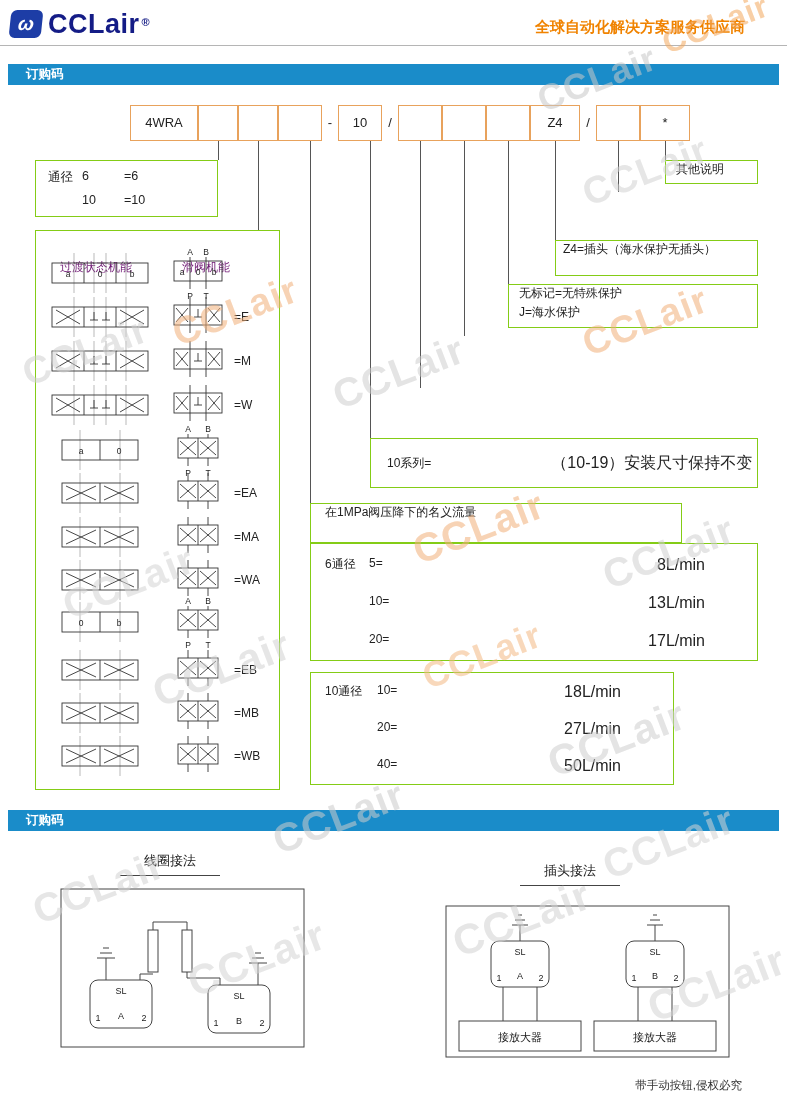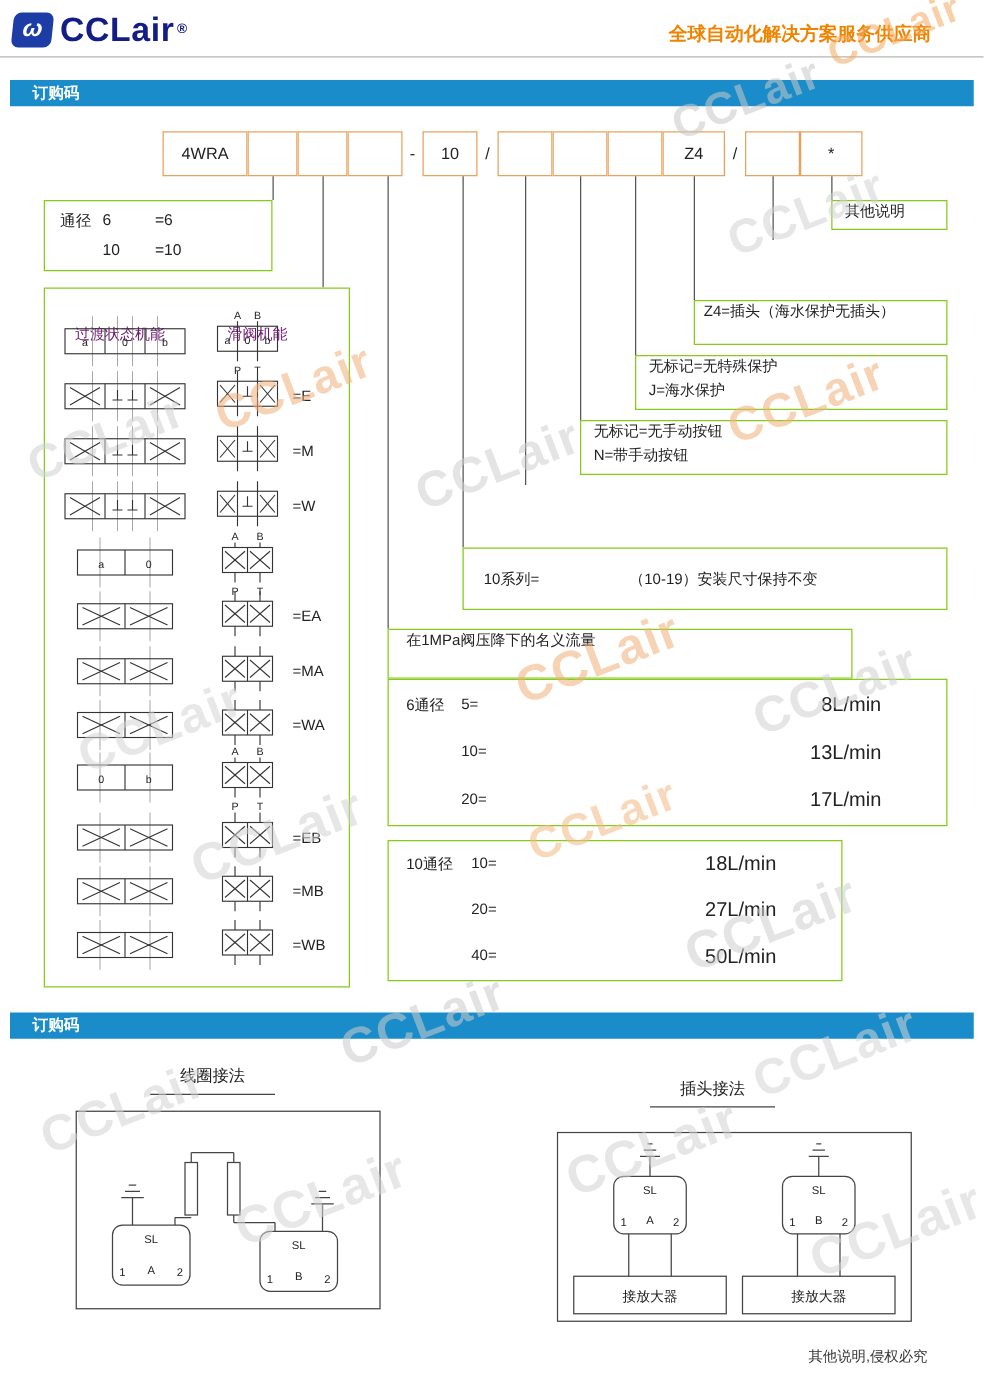--- a/index.html
+++ b/index.html
@@ -47,21 +47,21 @@
   .vglyph text{fill:#222;font-size:8.5px;font-family:"Liberation Sans",sans-serif}
 
   
   .flow-group{position:absolute;left:14px;font-size:12px}
   .flow-code{position:absolute;font-size:12px}
   .flow-val{position:absolute;right:52px;font-size:16px}
 
   
   .series-box{display:flex;align-items:center}
   .series-label{margin-left:16px;font-size:12px}
-  .series-note{margin-left:72px;font-size:12px}
+  .series-note{margin-left:120px;font-size:16px}
 
   
   .wtitle{position:absolute;width:100px;text-align:center;font-size:13px;color:#222;
           border-bottom:1px solid #444;padding-bottom:5px}
   .diagram{position:absolute}
   .diagram line,.diagram rect{stroke:#444;fill:none;stroke-width:1}
   .diagram text{fill:#222;font-size:9px;font-family:"Liberation Sans",sans-serif}
   .diagram .big{font-size:11px}
 
   .copyright{position:absolute;right:45px;top:1078px;font-size:11.5px;color:#333}
@@ -468,24 +468,20 @@
   <div class="obox ann" style="left:665px;top:160px;width:93px;height:24px">
     <div class="ann-line">其他说明</div>
   </div>
   <div class="obox ann" style="left:555px;top:240px;width:203px;height:36px;padding-left:7px">
     <div class="ann-line">Z4=插头（海水保护无插头）</div>
   </div>
   <div class="obox ann" style="left:508px;top:284px;width:250px;height:44px">
     <div class="ann-line">无标记=无特殊保护</div>
     <div class="ann-line">J=海水保护</div>
   </div>
-  <div class="obox ann" style="left:464px;top:336px;width:294px;height:44px">
-    <div class="ann-line">无标记=无手动按钮</div>
-    <div class="ann-line">N=带手动按钮</div>
-  </div>
   <div class="obox series-box" style="left:370px;top:438px;width:388px;height:50px">
     <span class="series-label">10系列=</span>
     <span class="series-note">（10-19）安装尺寸保持不变</span>
   </div>
 
   <div class="obox ann" style="left:310px;top:503px;width:372px;height:40px;padding-left:14px">
     <div class="ann-line">在1MPa阀压降下的名义流量</div>
   </div>
 
   <div class="obox" style="left:310px;top:543px;width:448px;height:118px">
@@ -577,21 +573,21 @@
       <line x1="208" y1="10" x2="212" y2="10"></line>
     <rect x="181" y="36" width="58" height="46" rx="8"></rect>
     <text x="210" y="50" text-anchor="middle">SL</text>
     <text x="189" y="76" text-anchor="middle">1</text>
     <text x="210" y="74" text-anchor="middle">B</text>
     <text x="231" y="76" text-anchor="middle">2</text>
     <line x1="193" y1="82" x2="193" y2="116"></line>
       <line x1="227" y1="82" x2="227" y2="116"></line>
   </svg>
 
-  <div class="copyright">其他说明,侵权必究</div>
+  <div class="copyright">带手动按钮,侵权必究</div>
 
   <div class="wm" style="left:660px;top:6px;font-size:32px;color:#f3a95f">CCLair</div>
   <div class="wm" style="left:535px;top:58px;font-size:36px;color:#c8c8c8">CCLair</div>
   <div class="wm" style="left:580px;top:150px;font-size:38px;color:#d2d2d2">CCLair</div>
   <div class="wm" style="left:170px;top:290px;font-size:38px;color:#f2b07a">CCLair</div>
   <div class="wm" style="left:20px;top:330px;font-size:38px;color:#d0d0d0">CCLair</div>
   <div class="wm" style="left:330px;top:350px;font-size:40px;color:#cecece">CCLair</div>
   <div class="wm" style="left:580px;top:300px;font-size:38px;color:#f2b07a">CCLair</div>
   <div class="wm" style="left:60px;top:560px;font-size:40px;color:#d5d5d5">CCLair</div>
   <div class="wm" style="left:410px;top:505px;font-size:40px;color:#f2b07a">CCLair</div>

